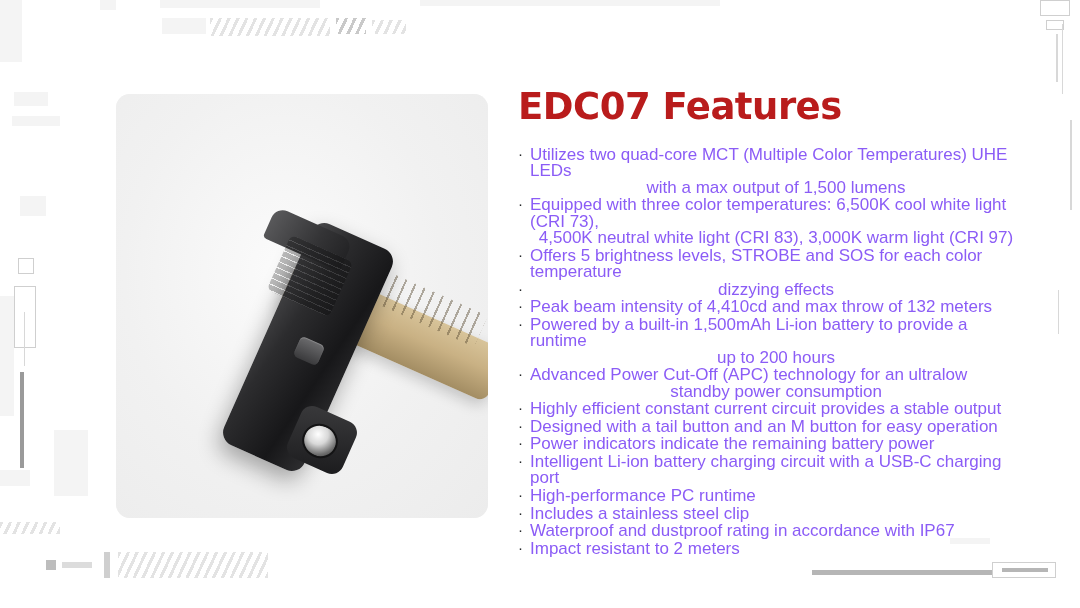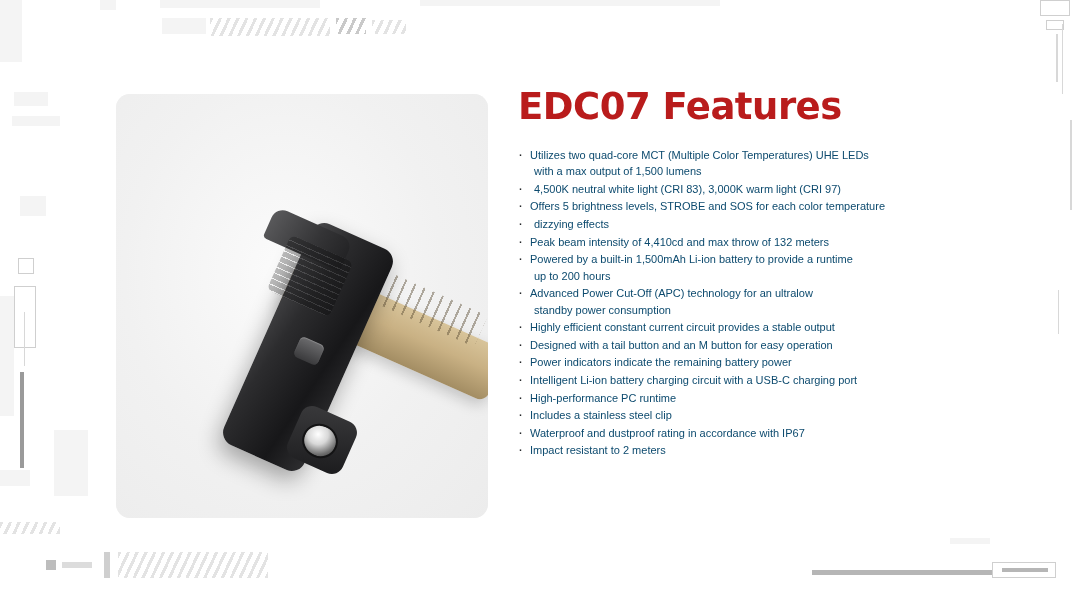--- a/index.html
+++ b/index.html
@@ -184,35 +184,36 @@
     margin: 0 0 20px 0;
     line-height: 1.05;
   }
   #feature-list {
     list-style: none;
     margin: 0; padding: 0;
   }
   #feature-list li {
     position: relative;
     padding-left: 12px;
-    font-size: 11px;
+    font-size: 17px;
     line-height: 16.4px;
-    color: #0c4a6e;
+    color: #8b5cf6;
     margin-bottom: 1.2px;
   }
   #feature-list li::before {
     content: "·";
     position: absolute;
     left: 0; top: -1px;
     color: #25282b;
     font-size: 15px;
   }
   #feature-list li .cont {
     display: block;
     padding-left: 4px;
+    text-align: center;
   }
 </style>
 </head>
 <body>
 
 <div id="page">
 
   <div class="bg-block" style="left:0;top:0;width:22px;height:62px;"></div>
   <div class="bg-block" style="left:14px;top:92px;width:34px;height:14px;"></div>
   <div class="bg-block" style="left:12px;top:116px;width:48px;height:10px;"></div>
@@ -262,21 +263,21 @@
     <div class="black-knurl"></div>
     <div class="black-button"></div>
     <div class="black-lens-ring"></div>
     <div class="black-lens"></div>
   </div>
 
   <div id="content">
     <h1 id="title">EDC07 Features</h1>
     <ul id="feature-list">
         <li><span>Utilizes two quad-core MCT (Multiple Color Temperatures) UHE LEDs</span><span class="cont">with a max output of 1,500 lumens</span></li>
-        <li><span class="cont">4,500K neutral white light (CRI 83), 3,000K warm light (CRI 97)</span></li>
+        <li><span>Equipped with three color temperatures: 6,500K cool white light (CRI 73),</span><span class="cont">4,500K neutral white light (CRI 83), 3,000K warm light (CRI 97)</span></li>
         <li><span>Offers 5 brightness levels, STROBE and SOS for each color temperature</span></li>
         <li><span class="cont">dizzying effects</span></li>
         <li><span>Peak beam intensity of 4,410cd and max throw of 132 meters</span></li>
         <li><span>Powered by a built-in 1,500mAh Li-ion battery to provide a runtime</span><span class="cont">up to 200 hours</span></li>
         <li><span>Advanced Power Cut-Off (APC) technology for an ultralow</span><span class="cont">standby power consumption</span></li>
         <li><span>Highly efficient constant current circuit provides a stable output</span></li>
         <li><span>Designed with a tail button and an M button for easy operation</span></li>
         <li><span>Power indicators indicate the remaining battery power</span></li>
         <li><span>Intelligent Li-ion battery charging circuit with a USB-C charging port</span></li>
         <li><span>High-performance PC runtime</span></li>

